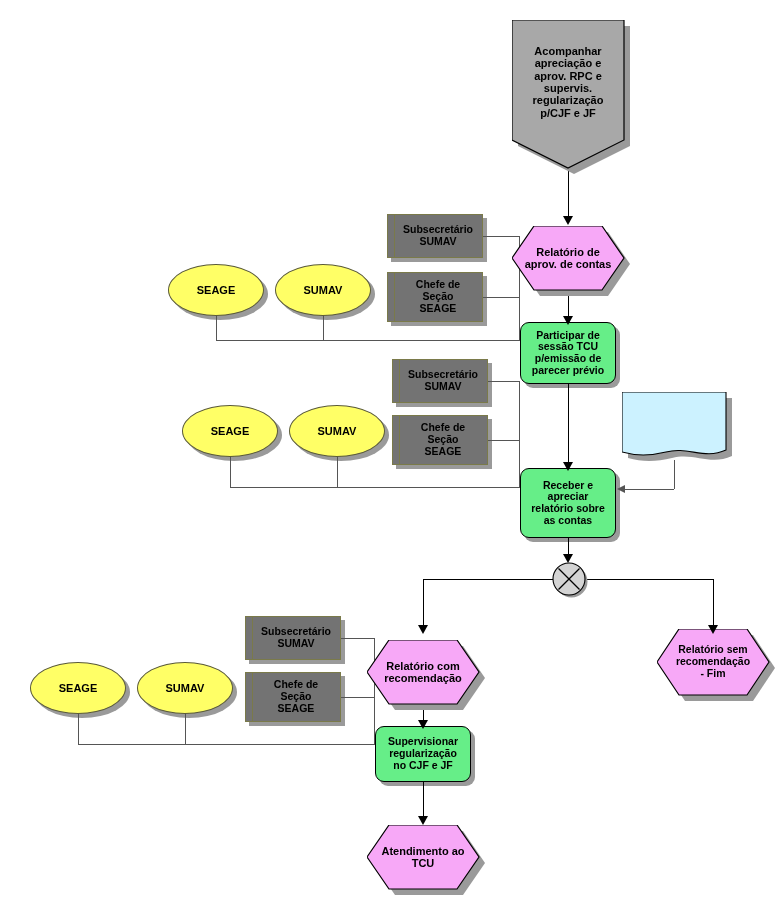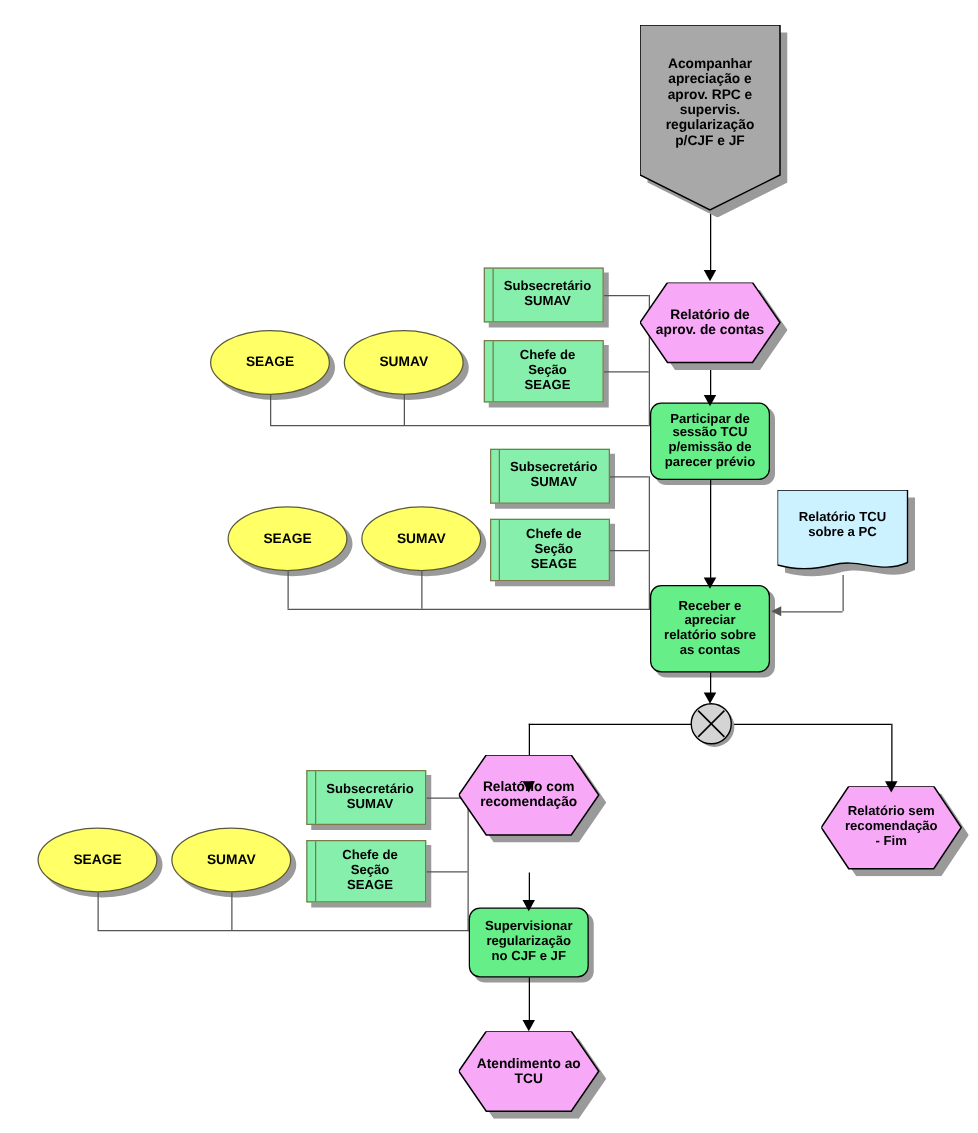--- a/index.html
+++ b/index.html
@@ -51,21 +51,21 @@
   .ell{
     background:#ffff66;
     border:1px solid #5a5a3a;
     border-radius:50%;
     z-index:2;
   }
   .ell-shadow{border-radius:50%;}
 
   
   .card{
-    background:#86efac;
+    background:#737373;
     border:1px solid #7a7a4a;
     z-index:2;
   }
   .card:after{
     content:"";
     position:absolute;
     left:6px;top:0;bottom:0;
     width:1px;
     background:#7a7a4a;
   }
@@ -159,22 +159,20 @@
   </div>
 
   <div class="line-v" style="left:568px;top:384px;height:82px;"></div>
   <div class="arrow arrow-d" style="left:563px;top:462px;"></div>
 
   <div class="node doc" style="left:622px;top:392px;width:104px;height:68px;">
     <svg width="110" height="74" viewBox="0 0 110 74">
       <path d="M6,6 L110,6 L110,64 C88,74 72,60 50,66 C34,70 20,70 6,66 Z" fill="#9a9a9a"></path>
       <path d="M0,0 L104,0 L104,58 C82,68 66,54 44,60 C28,64 14,64 0,60 Z" fill="#ccf2ff" stroke="#000000" stroke-width="1.1"></path>
     </svg>
-    <div class="lbl" style="font-size:10.5px;width:104px;height:58px;">Relatório TCU
-sobre a PC</div>
   </div>
 
   <div class="line-v-g" style="left:674px;top:460px;height:29px;"></div>
   <div class="line-h-g" style="left:625px;top:489px;width:49px;"></div>
   <div class="arrow arrow-l" style="left:617px;top:485px;"></div>
 
   <div class="shadow ell-shadow" style="left:186px;top:409px;width:96px;height:52px;"></div>
   <div class="node ell" style="left:182px;top:405px;width:96px;height:52px;">
     <div class="lbl" style="font-size:11px;">SEAGE</div>
   </div>
@@ -223,21 +221,21 @@
       <line x1="27.5" y1="6.5" x2="6.5" y2="27.5" stroke="#000000" stroke-width="1.3"></line>
     </svg>
   </div>
 
   <div class="line-h" style="left:423px;top:579px;width:290px;"></div>
   <div class="line-v" style="left:423px;top:579px;height:50px;"></div>
   <div class="arrow arrow-d" style="left:418px;top:625px;"></div>
   <div class="line-v" style="left:713px;top:579px;height:50px;"></div>
   <div class="arrow arrow-d" style="left:708px;top:625px;"></div>
 
-  <div class="node hexwrap" style="left:367px;top:604px;width:112px;height:64px;">
+  <div class="node hexwrap" style="left:367px;top:640px;width:112px;height:64px;">
     <svg width="118" height="70" viewBox="0 0 118 70">
       <polygon points="28,6 96,6 118,38 96,70 28,70 6,38" fill="#9a9a9a"></polygon>
       <polygon points="22,0 90,0 112,32 90,64 22,64 0,32" fill="#f7a8f7" stroke="#000000" stroke-width="1.2"></polygon>
     </svg>
     <div class="lbl" style="font-size:11px;width:112px;height:64px;">Relatório com
 recomendação</div>
   </div>
 
   <div class="node hexwrap" style="left:657px;top:629px;width:112px;height:66px;">
     <svg width="118" height="72" viewBox="0 0 118 72">

